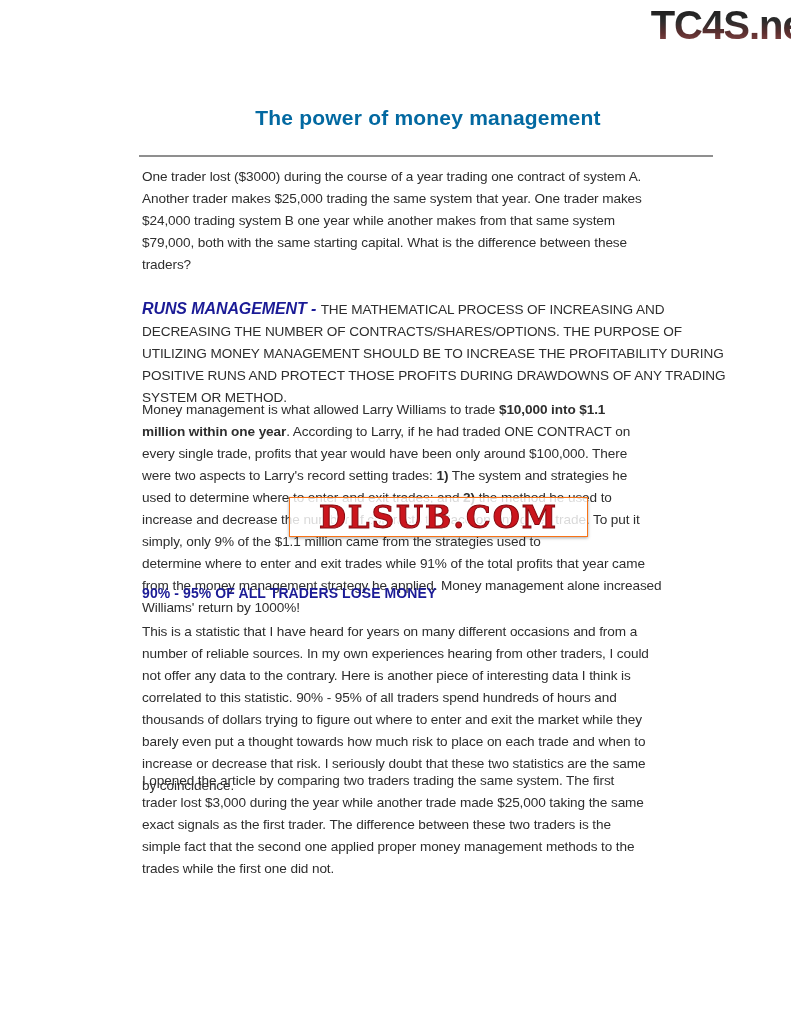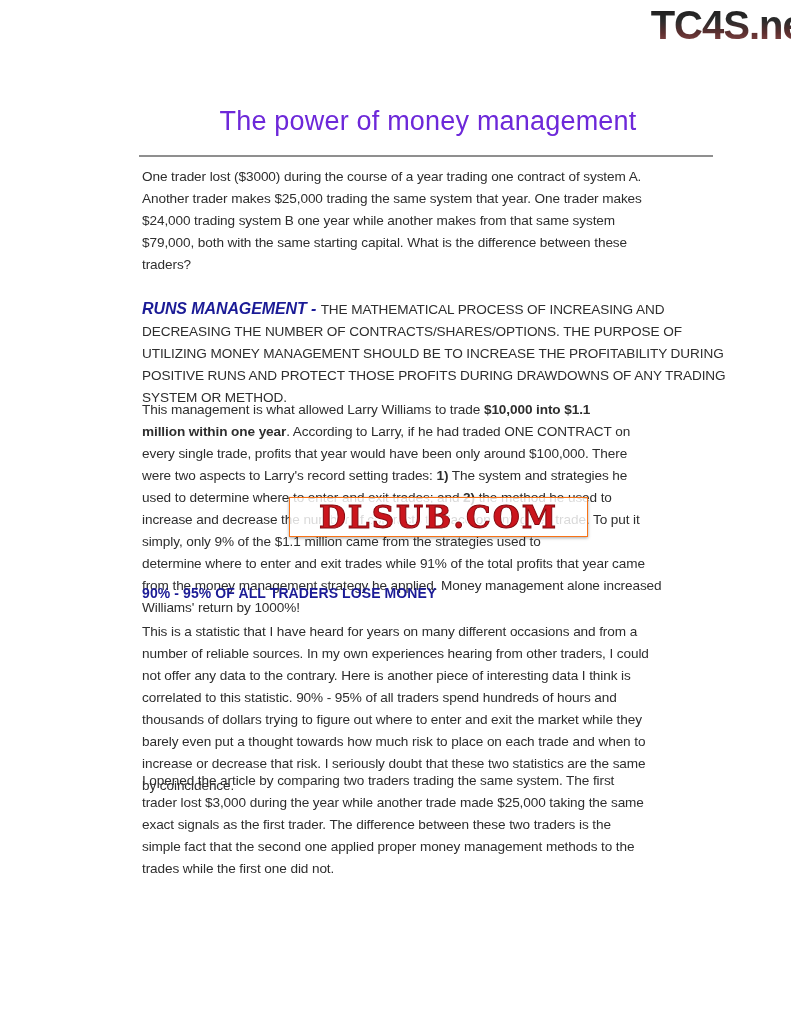--- a/index.html
+++ b/index.html
@@ -33,23 +33,23 @@
     color: transparent;
   }
 
   
   .doc-title {
     position: absolute;
     top: 106px;
     left: 110px;
     width: 572px;
     text-align: center;
-    font-size: 27px;
-    font-weight: normal;
-    color: #6d28d9;
+    font-size: 21px;
+    font-weight: bold;
+    color: #0369a1;
     letter-spacing: 0.2px;
   }
 
   
   .divider {
     position: absolute;
     top: 155px;
     left: 107px;
     width: 574px;
     height: 2px;
@@ -152,21 +152,21 @@
 $24,000 trading system B one year while another makes from that same system
 $79,000, both with the same starting capital. What is the difference between these
 traders?</span></div>
 
   <div class="para para-mm"><span class="seg-mm-heading">RUNS MANAGEMENT - </span><span>THE MATHEMATICAL PROCESS OF INCREASING AND
 DECREASING THE NUMBER OF CONTRACTS/SHARES/OPTIONS. THE PURPOSE OF
 UTILIZING MONEY MANAGEMENT SHOULD BE TO INCREASE THE PROFITABILITY DURING
 POSITIVE RUNS AND PROTECT THOSE PROFITS DURING DRAWDOWNS OF ANY TRADING
 SYSTEM OR METHOD.</span></div>
 
-  <div class="para para-larry"><span>This management is what allowed Larry Williams to trade </span><span class="seg-bold">$10,000 into $1.1
+  <div class="para para-larry"><span>Money management is what allowed Larry Williams to trade </span><span class="seg-bold">$10,000 into $1.1
 million within one year</span><span>. According to Larry, if he had traded ONE CONTRACT on
 every single trade, profits that year would have been only around $100,000. There
 were two aspects to Larry's record setting trades: </span><span class="seg-bold">1)</span><span> The system and strategies he
 used to determine where to enter and exit trades; and </span><span class="seg-bold">2)</span><span> the method he used to
 increase and decrease the number of contracts to place on any given trade. To put it
 simply, only 9% of the $1.1 million came from the strategies used to
 determine where to enter and exit trades while 91% of the total profits that year came
 from the money management strategy he applied. Money management alone increased
 Williams' return by 1000%!</span></div>
 

